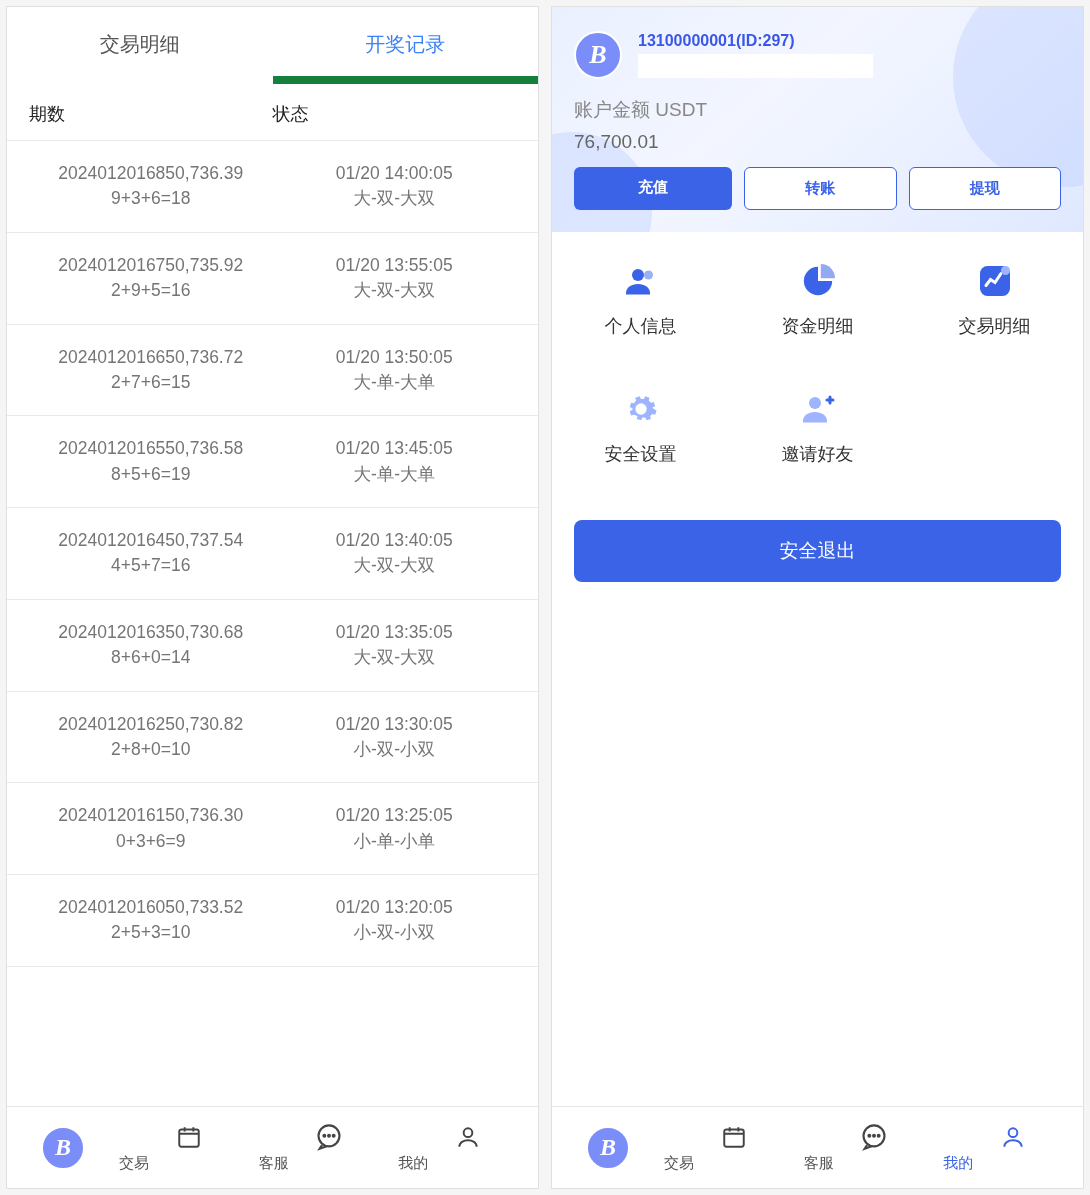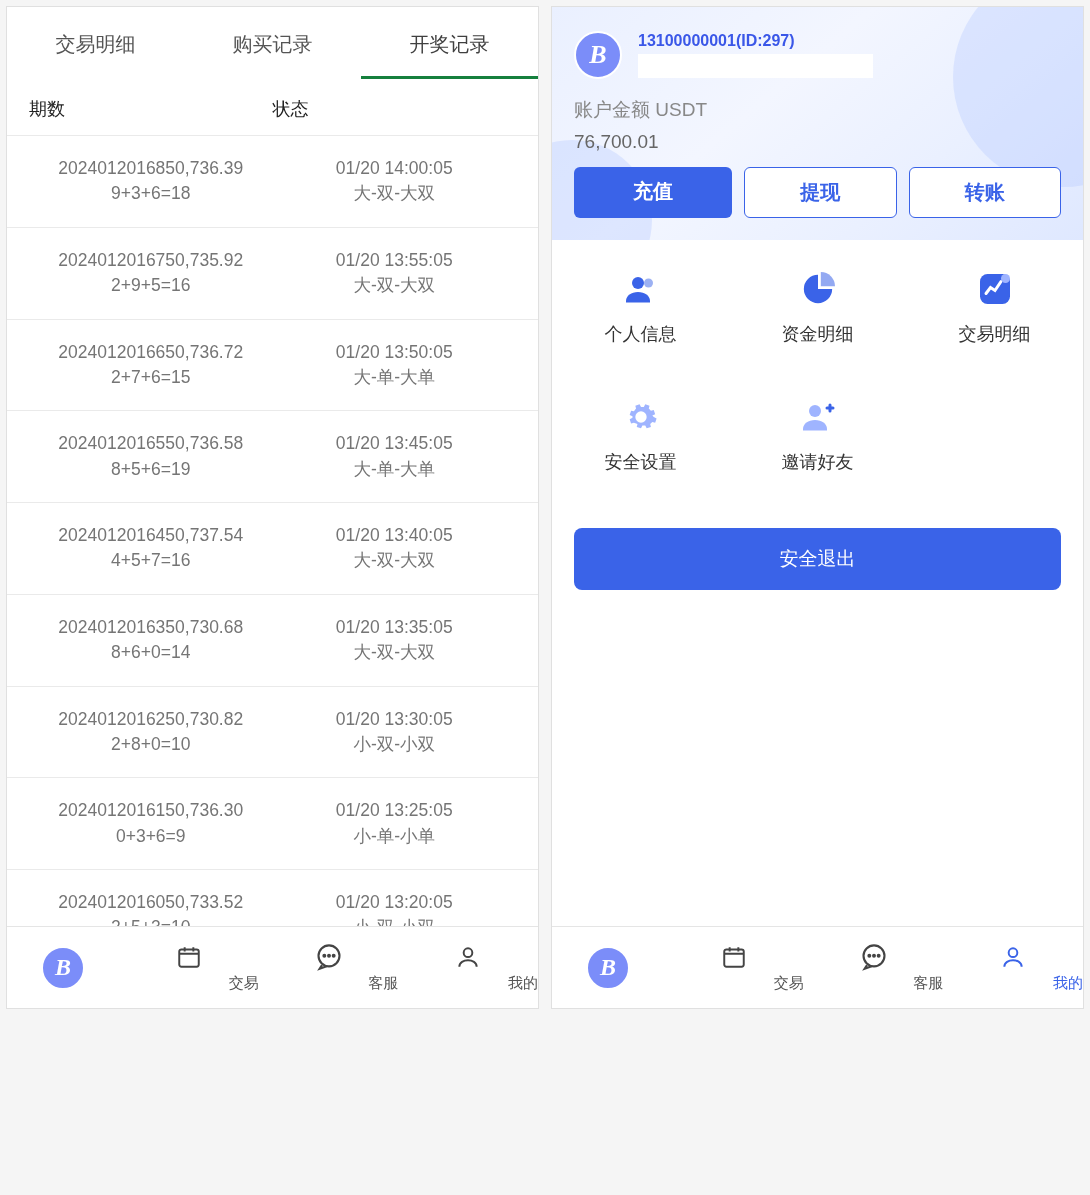--- a/index.html
+++ b/index.html
@@ -6,40 +6,40 @@
 body {
   font-family: -apple-system, BlinkMacSystemFont, "Segoe UI", "PingFang SC", "Hiragino Sans GB", "Microsoft YaHei", sans-serif;
   background: #f5f5f5;
   display: flex;
   gap: 12px;
   padding: 6px;
 }
 .screen {
   background: #fff;
   width: 534px;
-  height: 1003px;
+  height: 1183px;
   border: 1px solid #e0e0e0;
   display: flex;
   flex-direction: column;
   position: relative;
 }
 
 
 .tabs { display: flex; }
 .tab {
   flex: 1;
   text-align: center;
   padding: 24px 0 18px;
   font-size: 20px;
   color: #555;
   cursor: pointer;
 }
 .tab.active {
-  color: #404040;
-  border-bottom: 3px solid #15803d;
+  color: #3b82f6;
+  border-bottom: 8px solid #15803d;
 }
 .header-row {
   display: flex;
   padding: 18px 22px 14px;
   border-bottom: 1px solid #eaeaea;
 }
 .header-row .col1 { width: 50%; font-size: 18px; color: #222; font-weight: 500; }
 .header-row .col2 { width: 50%; font-size: 18px; color: #222; font-weight: 500; }
 .records { flex: 1; overflow: hidden; text-align: center; }
 .record {
@@ -73,21 +73,21 @@
   color: #fff; font-size: 26px; border: 2px solid #fff;
 }
 .btc-logo.small { width: 44px; height: 44px; font-size: 24px; }
 .user-name { color: #3a57e8; font-size: 16px; font-weight: 600; }
 .user-earn { background: #fff; width: 235px; height: 24px; margin-top: 4px; }
 .balance-label { color: #888; font-size: 19px; position: relative; z-index: 1; }
 .balance-value { color: #666; font-size: 19px; margin-top: 8px; margin-bottom: 14px; position: relative; z-index: 1; }
 .action-row { display: flex; gap: 12px; position: relative; z-index: 1; }
 .action-btn {
   flex: 1; text-align: center; padding: 11px 0;
-  border-radius: 6px; font-size: 20px; font-weight: 600; cursor: pointer;
+  border-radius: 6px; font-size: 15px; font-weight: 600; cursor: pointer;
 }
 .action-btn.primary { background: #3a63e8; color: #fff; flex: 1.05; }
 .action-btn.outline { background: #fff; color: #3a63e8; border: 1.5px solid #3a63e8; }
 
 .menu-grid {
   padding: 8px 0;
   display: grid;
   grid-template-columns: repeat(3, 1fr);
   row-gap: 20px;
 }
@@ -110,33 +110,32 @@
 }
 
 
 .bottom-nav {
   position: absolute; left: 0; right: 0; bottom: 0;
   height: 82px; border-top: 1px solid #e5e5e5; background: #fff;
   display: flex; align-items: center;
 }
 .nav-logo { width: 112px; display: flex; justify-content: center; }
 .nav-items { flex: 1; display: flex; }
-.nav-item { flex: 1; text-align: right; cursor: pointer; }
+.nav-item { flex: 1; text-align: left; cursor: pointer; }
 .nav-icon { height: 30px; display: flex; justify-content: center; align-items: center; margin-bottom: 2px; }
 .nav-label { font-size: 15px; color: #555; }
 .nav-item.active .nav-label { color: #3a63e8; }
 .nav-item.active svg { stroke: #3a63e8; }
 </style>
 </head>
 <body>
 
 <div class="screen">
   <div class="tabs">
     <div class="tab">交易明细</div>
-    <div class="tab">购买记录</div>
     <div class="tab active">开奖记录</div>
   </div>
   <div class="header-row">
     <div class="col1">期数</div>
     <div class="col2">状态</div>
   </div>
   <div class="records" id="records">
       <div class="record">
         <div class="col1">2024012016850,736.39<br>9+3+6=18</div>
         <div class="col2">01/20 14:00:05<br>大-双-大双</div>
@@ -220,22 +219,22 @@
       <div class="btc-logo">B</div>
       <div>
         <div class="user-name">13100000001(ID:297)</div>
         <div class="user-earn"></div>
       </div>
     </div>
     <div class="balance-label">账户金额 USDT</div>
     <div class="balance-value">76,700.01</div>
     <div class="action-row">
       <div class="action-btn primary">充值</div>
+      <div class="action-btn outline">转账</div>
       <div class="action-btn outline">提现</div>
-      <div class="action-btn outline">转账</div>
     </div>
   </div>
 
   <div class="menu-grid" id="menu-grid">
       <div class="menu-item">
         <div class="menu-icon">
           <svg width="36" height="36" viewBox="0 0 24 24" fill="#3a63e8">
             <circle cx="10" cy="8" r="4"></circle>
             <path d="M2 20c0-3.5 3.5-6 8-6s8 2.5 8 6v1H2z"></path>
             <circle cx="17" cy="8" r="3" opacity="0.5"></circle>

